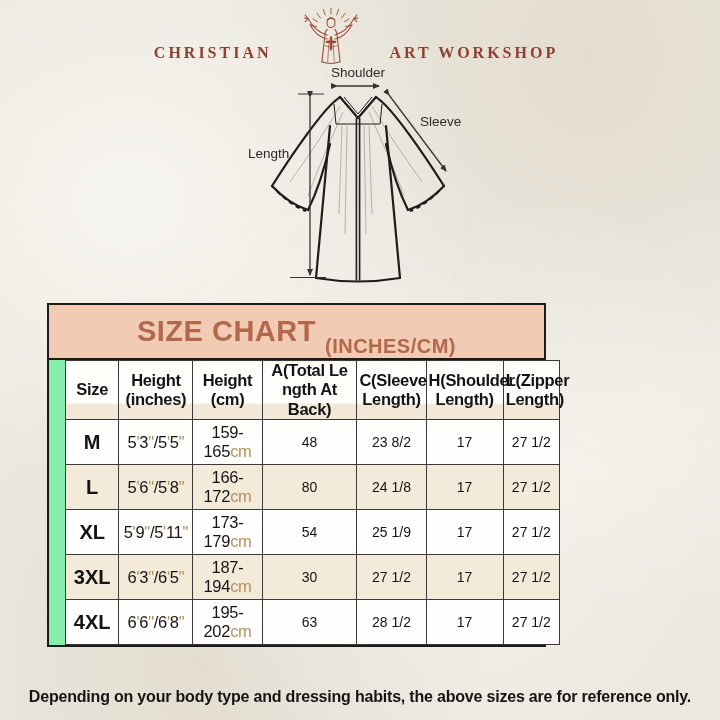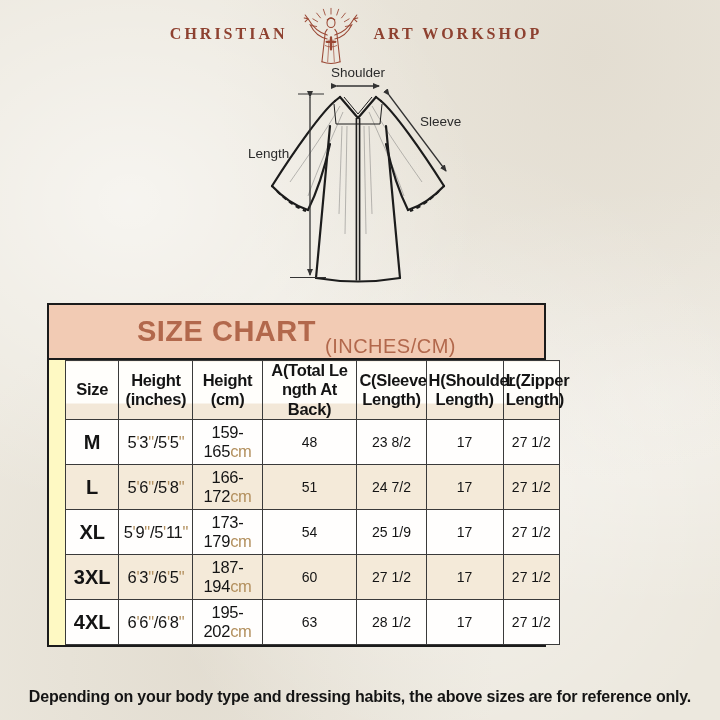--- a/index.html
+++ b/index.html
@@ -10,43 +10,43 @@
     background-image:
       radial-gradient(ellipse at 18% 28%, rgba(255,255,255,.55), transparent 42%),
       radial-gradient(ellipse at 82% 8%, rgba(208,198,182,.32), transparent 45%),
       radial-gradient(ellipse at 62% 66%, rgba(255,255,255,.40), transparent 50%),
       radial-gradient(ellipse at 28% 92%, rgba(203,193,176,.28), transparent 40%),
       radial-gradient(ellipse at 92% 55%, rgba(255,255,255,.35), transparent 38%);
   }
   
   .logo-row{
     position:absolute;top:6px;left:0;right:8px;
-    display:flex;justify-content:center;align-items:center;gap:0;
+    display:flex;justify-content:center;align-items:flex-end;gap:16px;
   }
   .logo-text{
     font-family:"Liberation Serif",serif;font-weight:bold;
     font-size:16px;letter-spacing:3px;color:#8e4130;
     padding-bottom:10px;white-space:nowrap;
   }
   .logo-fig{flex:0 0 auto;}
   
   .diagram{position:absolute;left:224px;top:64px;}
   .diag-label{font-family:"Liberation Sans",sans-serif;font-size:13.5px;fill:#2b2b2b;}
   
   .chart-box{
     position:absolute;left:47px;top:303px;width:499px;
-    border:2.5px solid #1b1b1b;background:#fef9c3;box-sizing:border-box;
+    border:2.5px solid #1b1b1b;background:#86efac;box-sizing:border-box;
   }
   .title-band{
     height:55px;background:#f2cbb4;border-bottom:2px solid #1b1b1b;
     display:flex;justify-content:center;align-items:baseline;gap:9px;
     padding-top:0;box-sizing:border-box;align-items:center;
   }
   .title-main{font-size:29px;font-weight:bold;color:#b2684c;letter-spacing:.5px;}
-  .title-sub{font-size:20px;font-weight:normal;color:#b2684c;letter-spacing:.5px;margin-top:29px;}
+  .title-sub{font-size:20px;font-weight:bold;color:#b2684c;letter-spacing:.5px;margin-top:29px;}
   table.size-table{border-collapse:collapse;width:100%;table-layout:fixed;margin-left:16px;}
   .size-table th,.size-table td{
     border:1.5px solid #3a3a3a;text-align:center;vertical-align:middle;
     padding:0 2px;box-sizing:border-box;color:#141414;
   }
   .size-table thead th{
     height:50px;font-size:16.5px;font-weight:bold;line-height:1.18;
     white-space:pre-line;letter-spacing:-0.3px;
     background:linear-gradient(to bottom,#fffefb 0,#fffefb 42px,#f3e8d8 42px,#f3e8d8 100%);
   }
@@ -212,39 +212,39 @@
           <td class="hcm-cell">159-165<span class="accent">cm</span></td>
           <td>48</td>
           <td>23 8/2</td>
           <td>17</td>
           <td>27 1/2</td>
         </tr>
         <tr>
           <td class="size-cell">L</td>
           <td class="hin-cell">5<span class="accent">'</span>6<span class="accent">"</span>/5<span class="accent">'</span>8<span class="accent">"</span></td>
           <td class="hcm-cell">166-172<span class="accent">cm</span></td>
-          <td>51</td>
-          <td>24 7/2</td>
+          <td>80</td>
+          <td>24 1/8</td>
           <td>17</td>
           <td>27 1/2</td>
         </tr>
         <tr>
           <td class="size-cell">XL</td>
           <td class="hin-cell">5<span class="accent">'</span>9<span class="accent">"</span>/5<span class="accent">'</span>11<span class="accent">"</span></td>
           <td class="hcm-cell">173-179<span class="accent">cm</span></td>
           <td>54</td>
           <td>25 1/9</td>
           <td>17</td>
           <td>27 1/2</td>
         </tr>
         <tr>
           <td class="size-cell">3XL</td>
           <td class="hin-cell">6<span class="accent">'</span>3<span class="accent">"</span>/6<span class="accent">'</span>5<span class="accent">"</span></td>
           <td class="hcm-cell">187-194<span class="accent">cm</span></td>
-          <td>60</td>
+          <td>30</td>
           <td>27 1/2</td>
           <td>17</td>
           <td>27 1/2</td>
         </tr>
         <tr>
           <td class="size-cell">4XL</td>
           <td class="hin-cell">6<span class="accent">'</span>6<span class="accent">"</span>/6<span class="accent">'</span>8<span class="accent">"</span></td>
           <td class="hcm-cell">195-202<span class="accent">cm</span></td>
           <td>63</td>
           <td>28 1/2</td>

